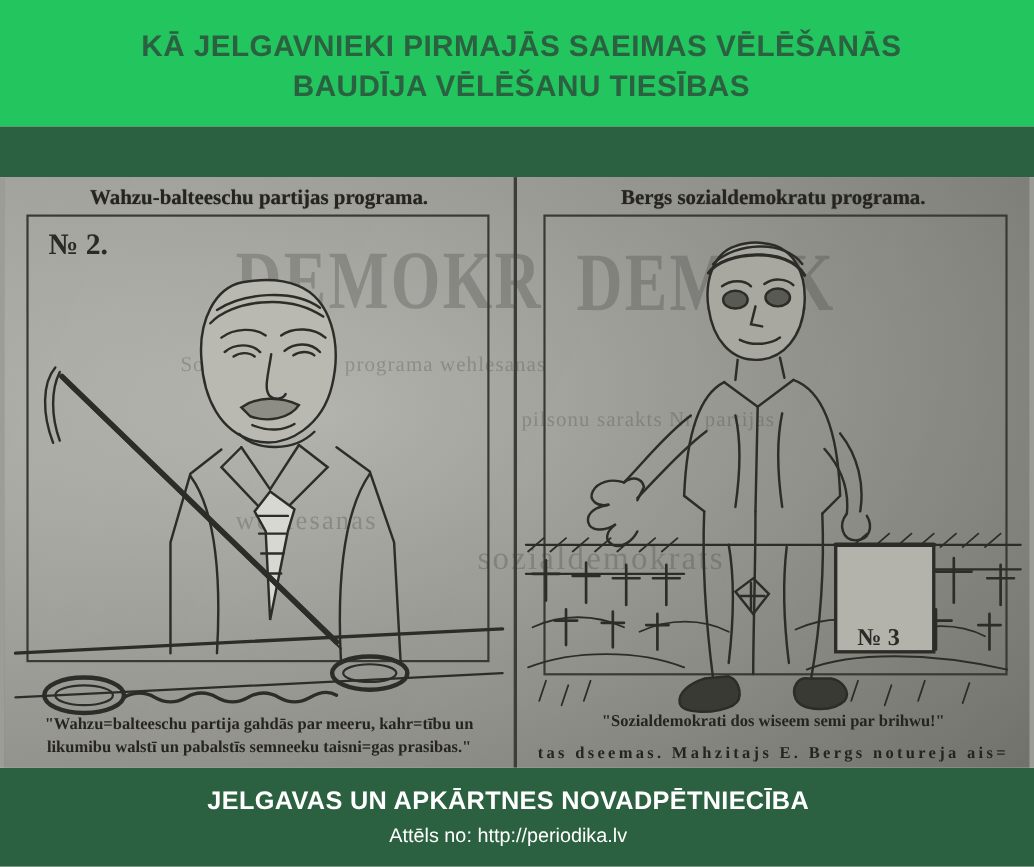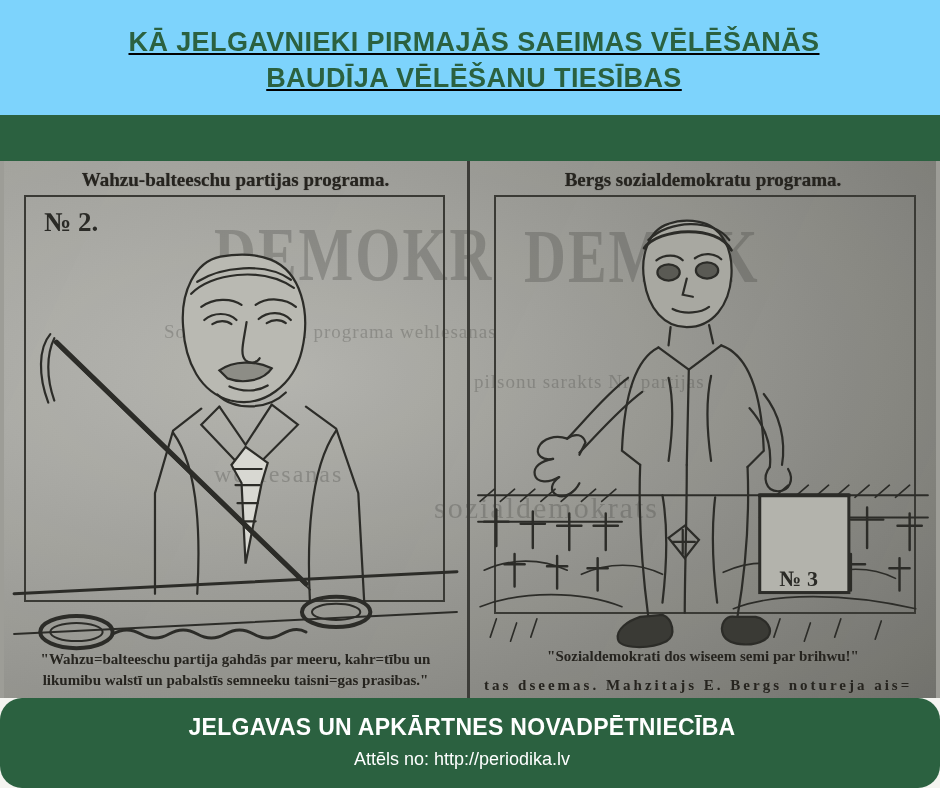--- a/index.html
+++ b/index.html
@@ -16,24 +16,23 @@
   .poster {
     position: relative;
     width: 940px;
     height: 788px;
     background: #f4f4f0;
     display: flex;
     flex-direction: column;
   }
   
   .header {
-    background: #7dd3fc;
+    background: #22c55e;
     padding: 24px 40px 18px 48px;
     text-align: center;
-    text-decoration: underline;
   }
   .header-title {
     color: #2b6140;
     font-size: 27px;
     font-weight: bold;
     letter-spacing: 0.4px;
     line-height: 1.35;
     text-transform: uppercase;
     white-space: pre-line;
   }
@@ -117,21 +116,21 @@
   .panel-footer-line {
     position: absolute;
     bottom: 4px;
     left: 14px;
     right: 14px;
     font-family: "Liberation Serif", serif;
     font-weight: bold;
     font-size: 15px;
     color: #26241f;
     letter-spacing: 3px;
-    text-align: left;
+    text-align: center;
   }
   .frame {
     position: absolute;
     border: 2px solid #3a3a35;
   }
   .frame-left  { top: 34px; left: 20px; right: 22px; bottom: 96px; }
   .frame-right { top: 34px; left: 24px; right: 20px; bottom: 84px; }
   .panel-number {
     position: absolute;
     font-family: "Liberation Serif", serif;
@@ -144,21 +143,20 @@
     bottom: 106px; right: 118px;
     font-size: 22px;
   }
   .art { position: absolute; inset: 0; }
 
   
   .footer {
     background: #2b6140;
     padding: 16px 20px 18px 4px;
     text-align: center;
-    border-radius: 22px;
   }
   .footer-line1 {
     color: #ffffff;
     font-size: 23px;
     font-weight: bold;
     letter-spacing: 0.3px;
     text-transform: uppercase;
   }
   .footer-line2 {
     color: #f2c53d;

